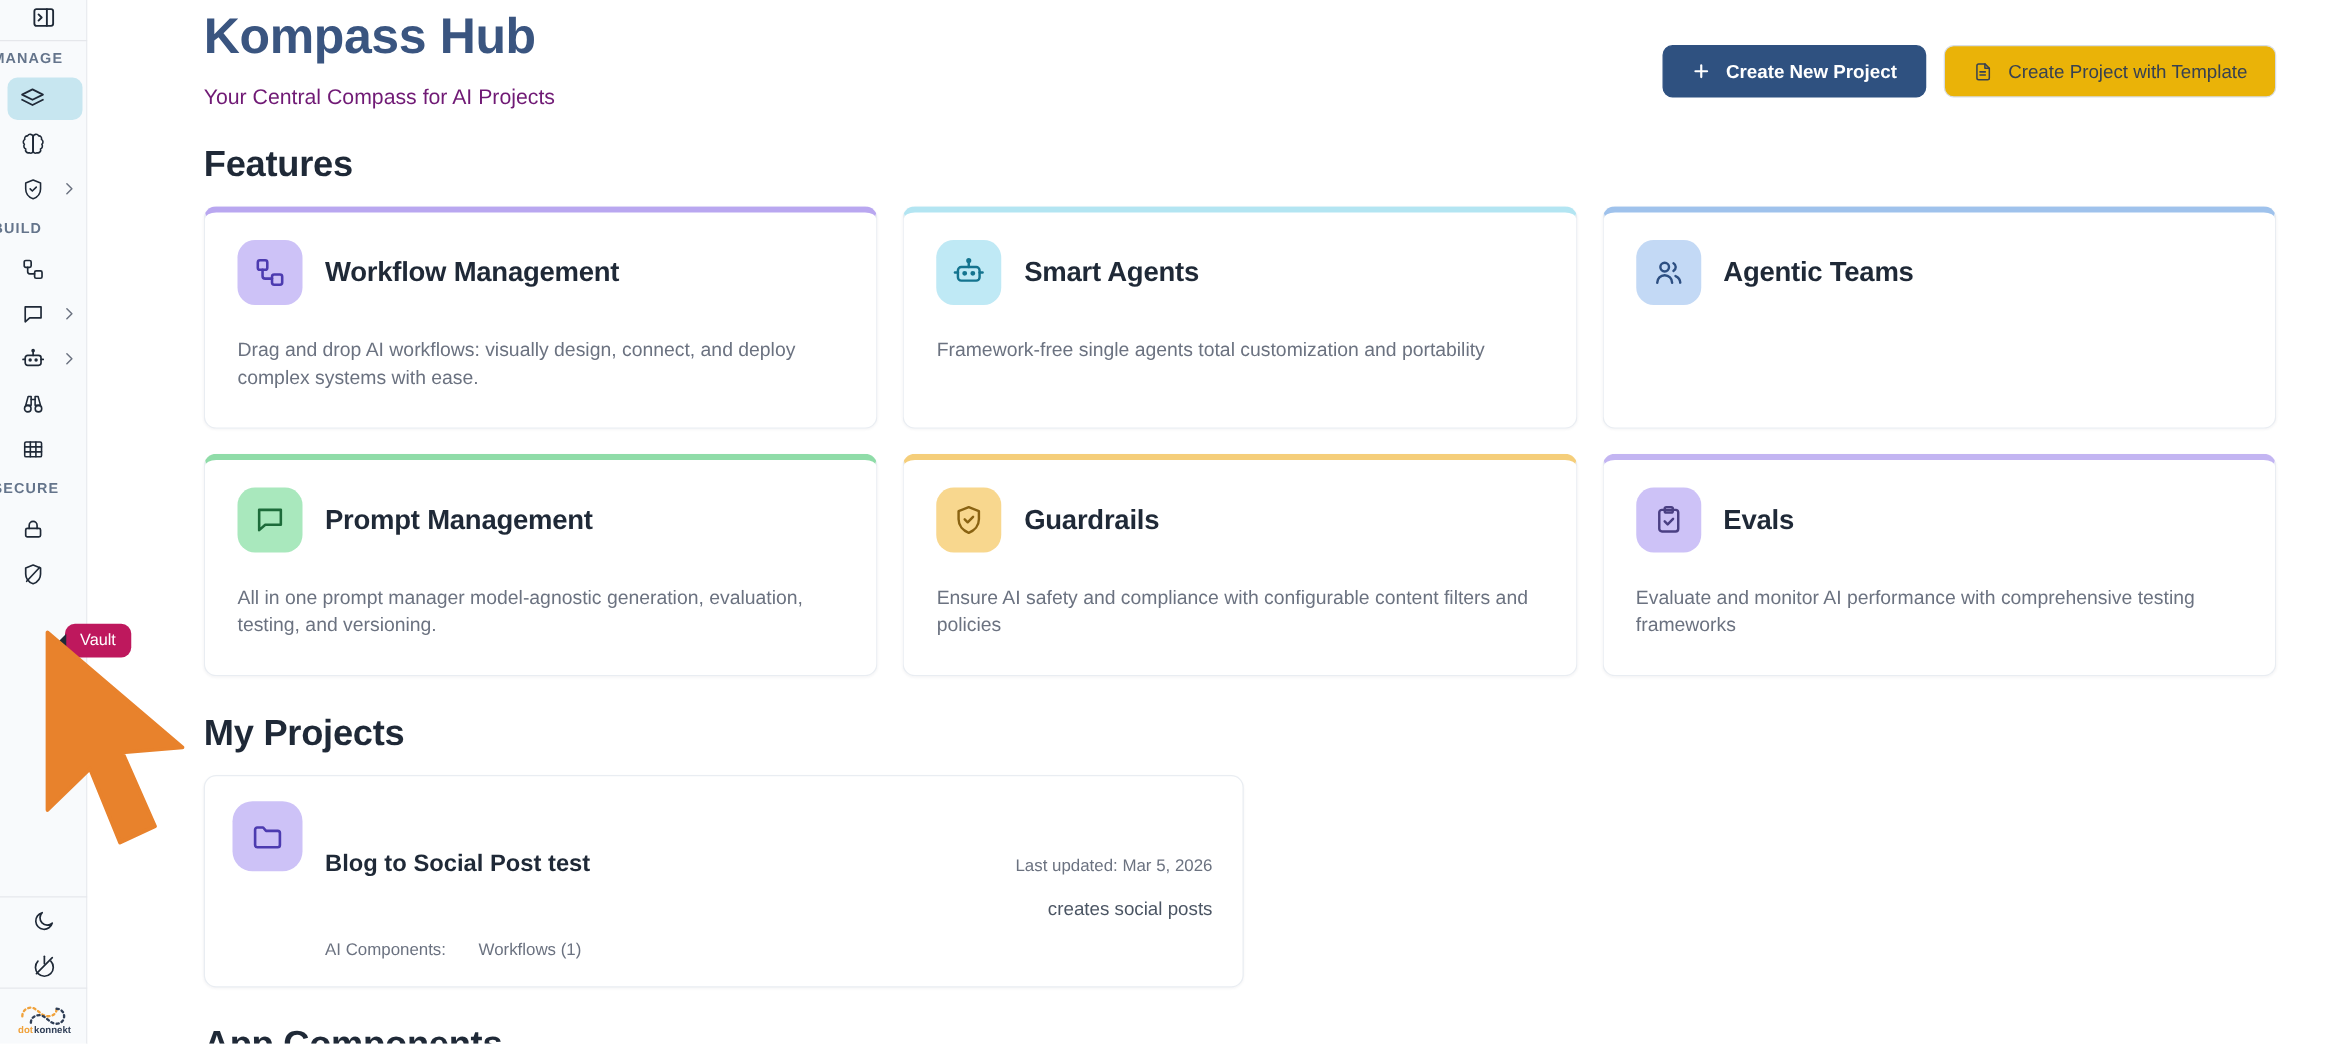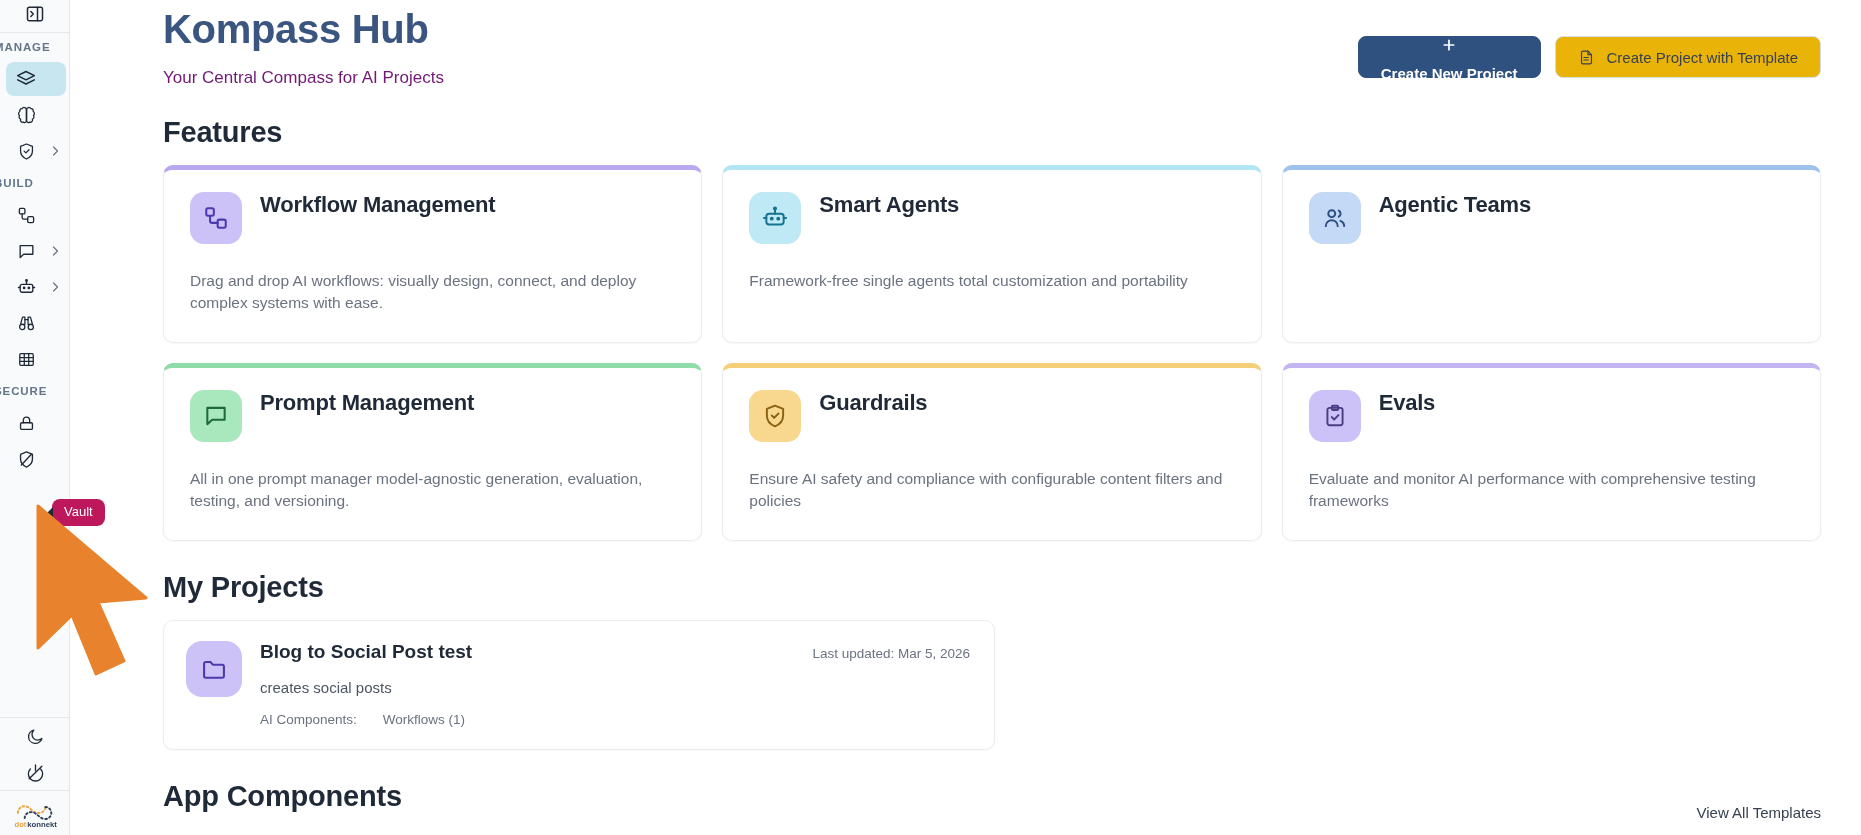--- a/index.html
+++ b/index.html
@@ -121,21 +121,21 @@
   .btn {
     display: inline-flex; align-items: center; gap: 12px;
     height: 42px;
     padding: 0 22px;
     border-radius: 8px;
     font-size: 15px;
     font-weight: 600;
     cursor: pointer;
     white-space: nowrap;
   }
-  .btn-primary { background: #2f5180; color: #ffffff; border: 1px solid #2f5180; flex-direction: column; }
+  .btn-primary { background: #2f5180; color: #ffffff; border: 1px solid #2f5180; }
   .btn-secondary { background: #eab308; color: #374151; border: 1px solid #d7dde5; font-weight: 500; }
 
   .section-title {
     font-size: 29px;
     font-weight: 700;
     color: #1f2937;
     margin: 28px 0 16px 0;
     letter-spacing: -0.2px;
   }
   .section-title.mp { margin-top: 30px; }
@@ -151,21 +151,21 @@
   .fcard {
     background: #ffffff;
     border: 1px solid #e9edf2;
     border-radius: 10px;
     border-top-width: 5px;
     border-top-style: solid;
     padding: 22px 26px 26px 26px;
     min-height: 178px;
     box-shadow: 0 1px 2px rgba(16,24,40,.04);
   }
-  .fcard-head { display: flex; gap: 18px; }
+  .fcard-head { display: flex; align-items: center; gap: 18px; }
   .fcard-icon {
     width: 52px; height: 52px;
     border-radius: 14px;
     display: flex; align-items: center; justify-content: center;
     flex: 0 0 52px;
   }
   .fcard-title { font-size: 22px; font-weight: 700; color: #1f2937; letter-spacing: -0.2px; }
   .fcard-desc { margin-top: 26px; font-size: 15.5px; line-height: 1.45; color: #6b7280; }
 
   
@@ -181,23 +181,23 @@
   }
   .project-icon {
     width: 56px; height: 56px;
     border-radius: 16px;
     background: #cdc2f7;
     display: flex; align-items: center; justify-content: center;
     flex: 0 0 56px;
   }
   .project-body { flex: 1 1 auto; }
   .project-row1 { display: flex; align-items: baseline; justify-content: space-between; }
-  .project-name { font-size: 19px; font-weight: 700; color: #1f2937; }
+  .project-name { font-size: 19px; font-weight: 700; color: #1f2937; margin-top: 40px; }
   .project-updated { font-size: 13.5px; color: #6b7280; }
-  .project-desc { margin-top: 16px; font-size: 15px; color: #4b5563; }
+  .project-desc { margin-top: 16px; font-size: 15px; color: #4b5563; text-align: right; }
   .project-meta { margin-top: 16px; display: flex; gap: 26px; font-size: 13.5px; color: #6b7280; }
 </style>
 </head>
 <body>
 
 <div id="root">
 
   <aside class="sidebar">
 
     <div class="sb-toprow">

